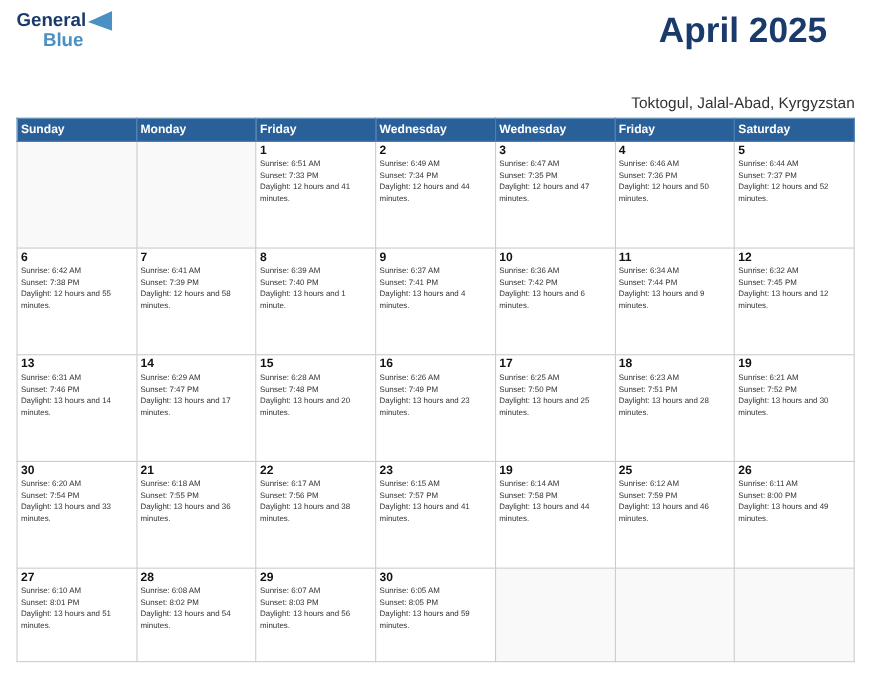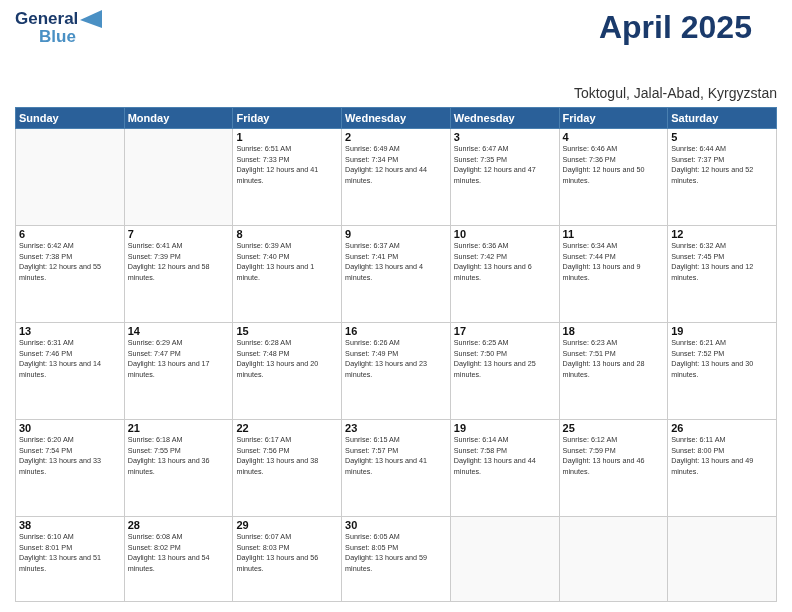--- a/index.html
+++ b/index.html
@@ -235,21 +235,21 @@
             <span class="day-num">25</span>
             <div class="day-info">Sunrise: 6:12 AM<br>Sunset: 7:59 PM<br>Daylight: 13 hours and 46 minutes.</div>
           </td>
           <td>
             <span class="day-num">26</span>
             <div class="day-info">Sunrise: 6:11 AM<br>Sunset: 8:00 PM<br>Daylight: 13 hours and 49 minutes.</div>
           </td>
         </tr>
         <tr class="last-row">
           <td>
-            <span class="day-num">38</span>
+            <span class="day-num">27</span>
             <div class="day-info">Sunrise: 6:10 AM<br>Sunset: 8:01 PM<br>Daylight: 13 hours and 51 minutes.</div>
           </td>
           <td>
             <span class="day-num">28</span>
             <div class="day-info">Sunrise: 6:08 AM<br>Sunset: 8:02 PM<br>Daylight: 13 hours and 54 minutes.</div>
           </td>
           <td>
             <span class="day-num">29</span>
             <div class="day-info">Sunrise: 6:07 AM<br>Sunset: 8:03 PM<br>Daylight: 13 hours and 56 minutes.</div>
           </td>

